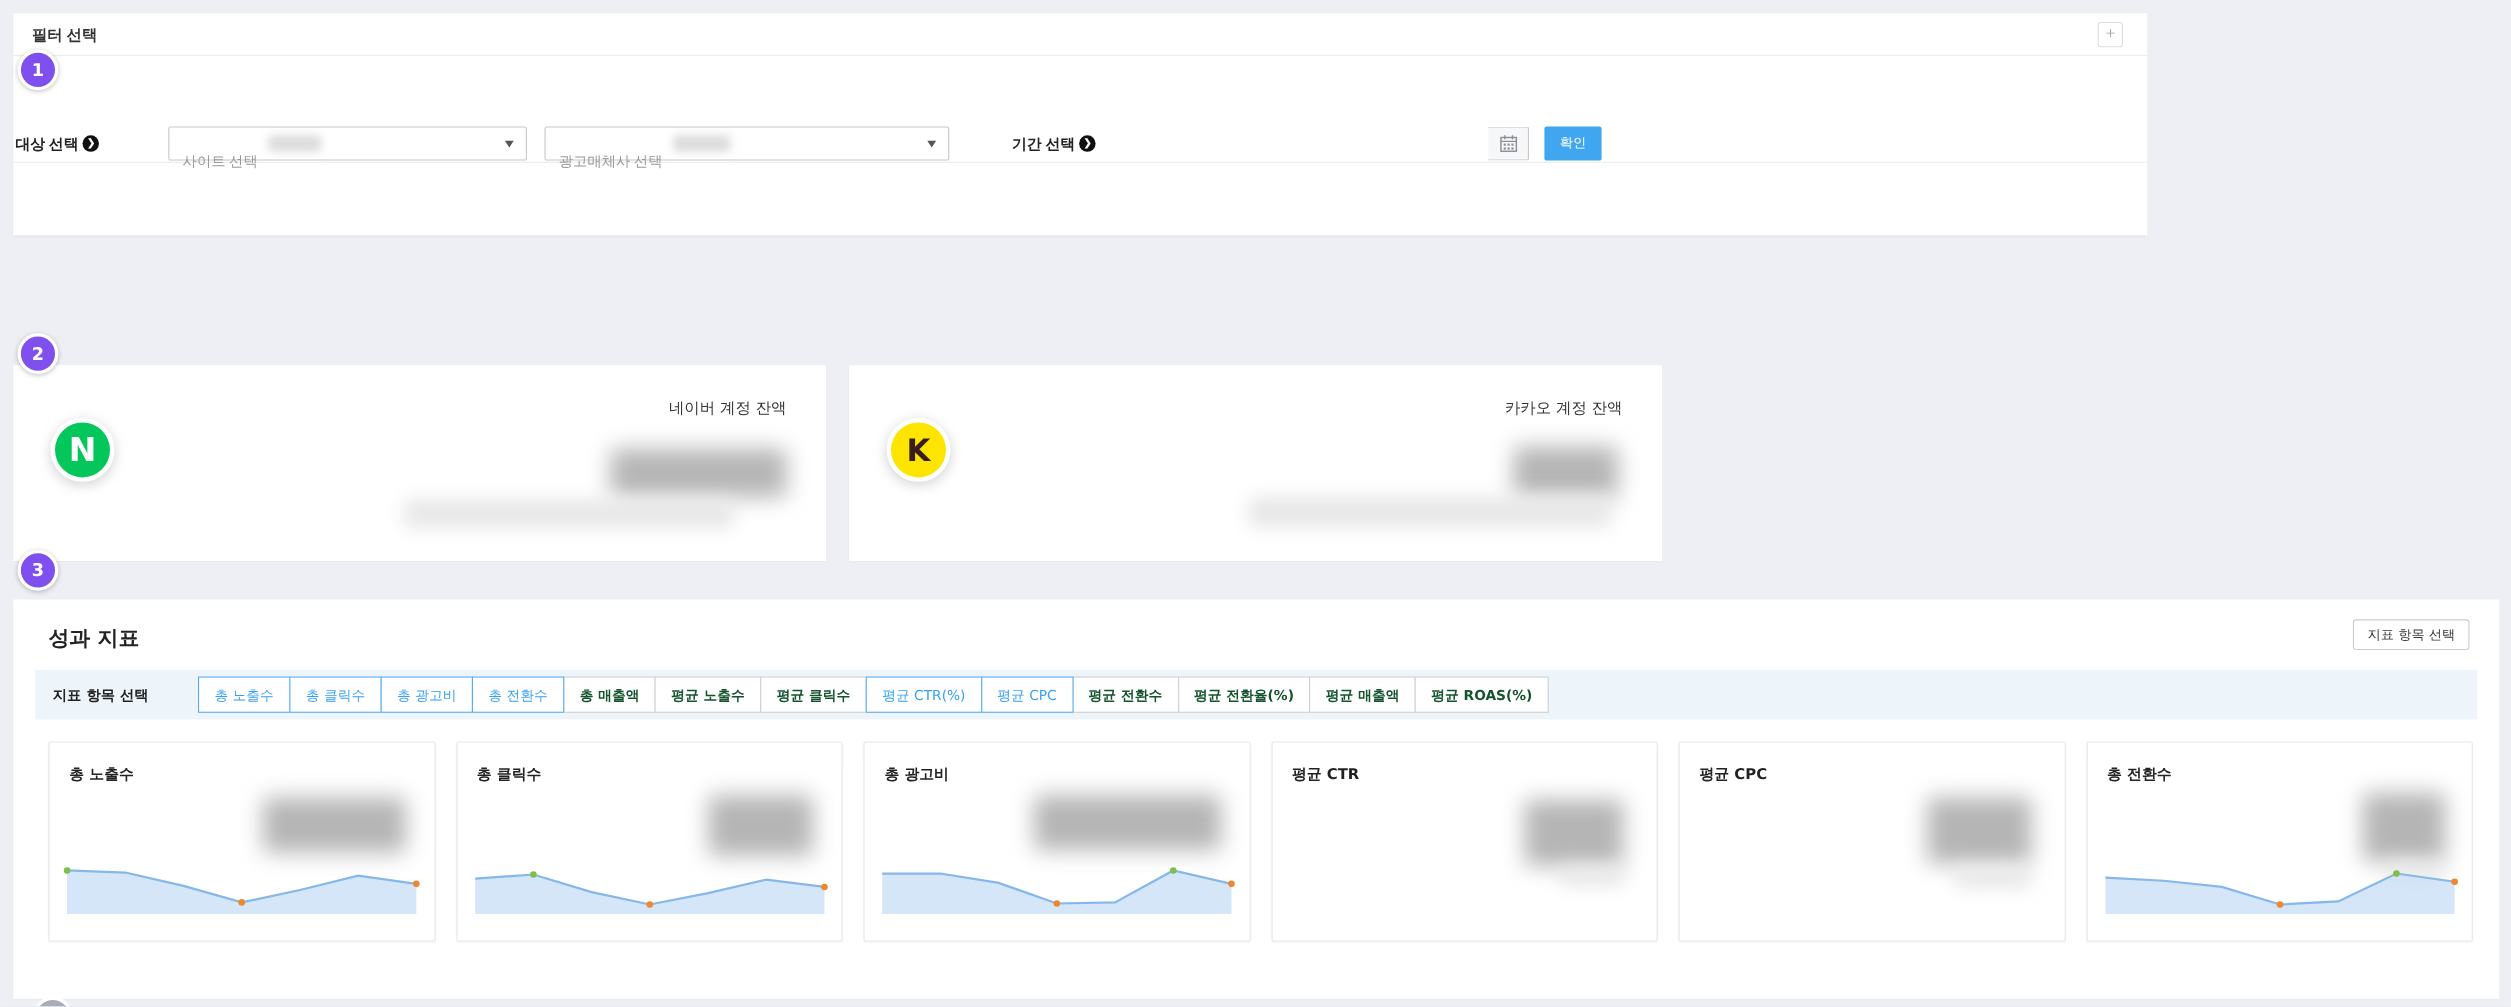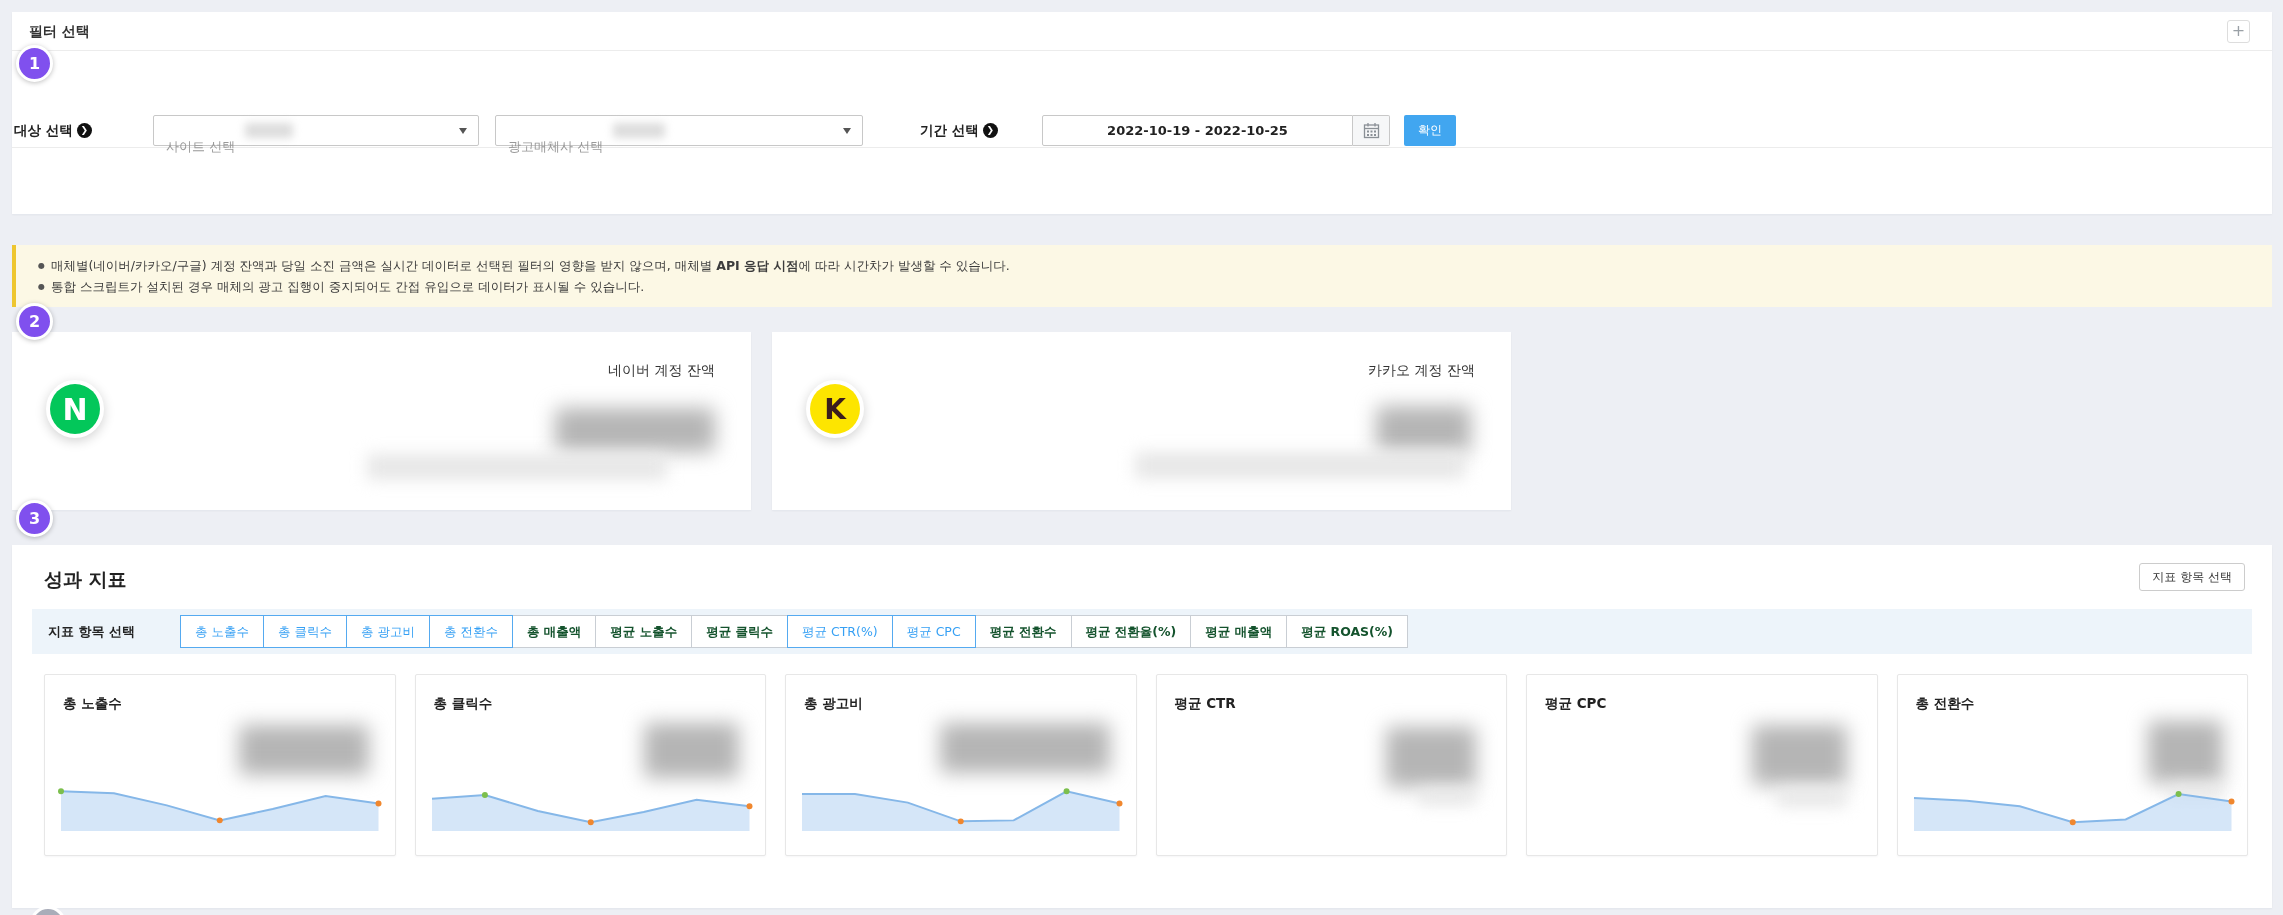--- a/index.html
+++ b/index.html
@@ -8,21 +8,21 @@
   .stage { position:relative; width:2283px; height:915px; background:#edeff4; overflow:hidden; }
 
   .card { position:absolute; background:#fff; box-shadow:0 1px 2px rgba(20,30,60,.05); }
 
   
   .step-badge { position:absolute; left:16px; width:37px; height:37px; border-radius:50%;
     background:#8050ee; border:3px solid #fff; box-shadow:0 1px 5px rgba(0,0,0,.25);
     color:#fff; font-size:16px; font-weight:bold; display:flex; align-items:center; justify-content:center; z-index:5; }
 
   
-  .filter-card { left:12px; top:12px; width:2260px; height:202px; }
+  .filter-card { left:12px; top:12px; width:1940px; height:202px;font-family:Liberation Serif, serif; }
   .fc-header { position:absolute; left:0; top:0; right:0; height:39px; border-bottom:1px solid #ececec; }
   .fc-title { position:absolute; left:17px; top:11px; font-size:14px; font-weight:600; color:#333; }
   .plus-btn { position:absolute; right:22px; top:8px; width:23px; height:23px; background:#fff;
     border:1px solid #ddd; border-radius:3px; color:#9aa0a6; font-size:16px; line-height:20px; text-align:center; cursor:pointer; }
   .fc-row1 { position:absolute; left:0; top:39px; right:0; height:97px; border-bottom:1px solid #ececec; }
   .field-label { position:absolute; top:64px; height:31px; line-height:31px; font-size:13.5px; font-weight:600; color:#222; display:flex; align-items:center; gap:4px; }
   .chev-circle { display:inline-flex; width:15px; height:15px; border-radius:50%; background:#111;
     color:#fff; font-size:9px; align-items:center; justify-content:center; line-height:1; }
   .select-box { position:absolute; top:64px; height:31px; border:1px solid #c8c8c8; border-radius:2px;
     background:#fff; display:flex; align-items:center; padding:0 12px; cursor:pointer; }
@@ -111,21 +111,20 @@
         <span class="ph">광고매체사 선택</span>
         <span class="mini-blur" style="width:52px;"></span>
         <span class="caret"></span>
       </div>
 
       <span class="field-label" style="left:908px;">
         <span>기간 선택</span>
         <span class="chev-circle">❯</span>
       </span>
 
-      <div class="date-box" style="left:1030px; width:311px;">2022-10-19 - 2022-10-25</div>
 
       <div class="cal-btn" style="left:1341px;">
         <svg width="17" height="17" viewBox="0 0 17 17">
           <rect x="1.5" y="3" width="14" height="12.5" fill="none" stroke="#8a9096" stroke-width="1.3"></rect>
           <line x1="1.5" y1="6.5" x2="15.5" y2="6.5" stroke="#8a9096" stroke-width="1.3"></line>
           <line x1="5" y1="1" x2="5" y2="4.5" stroke="#8a9096" stroke-width="1.3"></line>
           <line x1="12" y1="1" x2="12" y2="4.5" stroke="#8a9096" stroke-width="1.3"></line>
           <g fill="#8a9096">
             <rect x="4" y="8.5" width="2" height="2"></rect>
               <rect x="7.5" y="8.5" width="2" height="2"></rect>
@@ -135,24 +134,20 @@
               <rect x="11" y="12" width="2" height="2"></rect>
           </g>
         </svg>
       </div>
 
       <button class="confirm-btn" style="left:1392px;">확인</button>
     </div>
 
   </div>
 
-  <div class="notice">
-    <p><span class="dot">●</span><span>매체별(네이버/카카오/구글) 계정 잔액과 당일 소진 금액은 실시간 데이터로 선택된 필터의 영향을 받지 않으며, 매체별 </span><b>API 응답 시점</b><span>에 따라 시간차가 발생할 수 있습니다.</span></p>
-    <p><span class="dot">●</span><span>통합 스크립트가 설치된 경우 매체의 광고 집행이 중지되어도 간접 유입으로 데이터가 표시될 수 있습니다.</span></p>
-  </div>
 
   <div class="card bal-card naver" style="left:12px;">
     <div class="logo-wrap">
       <div class="logo-circle">N</div>
     </div>
     <div class="bal-title">네이버 계정 잔액</div>
     <div class="dark-blur" style="right:36px; top:76px; width:160px; height:44px;"></div>
     <div class="lite-blur" style="right:84px; top:122px; width:300px; height:26px;"></div>
   </div>
 

